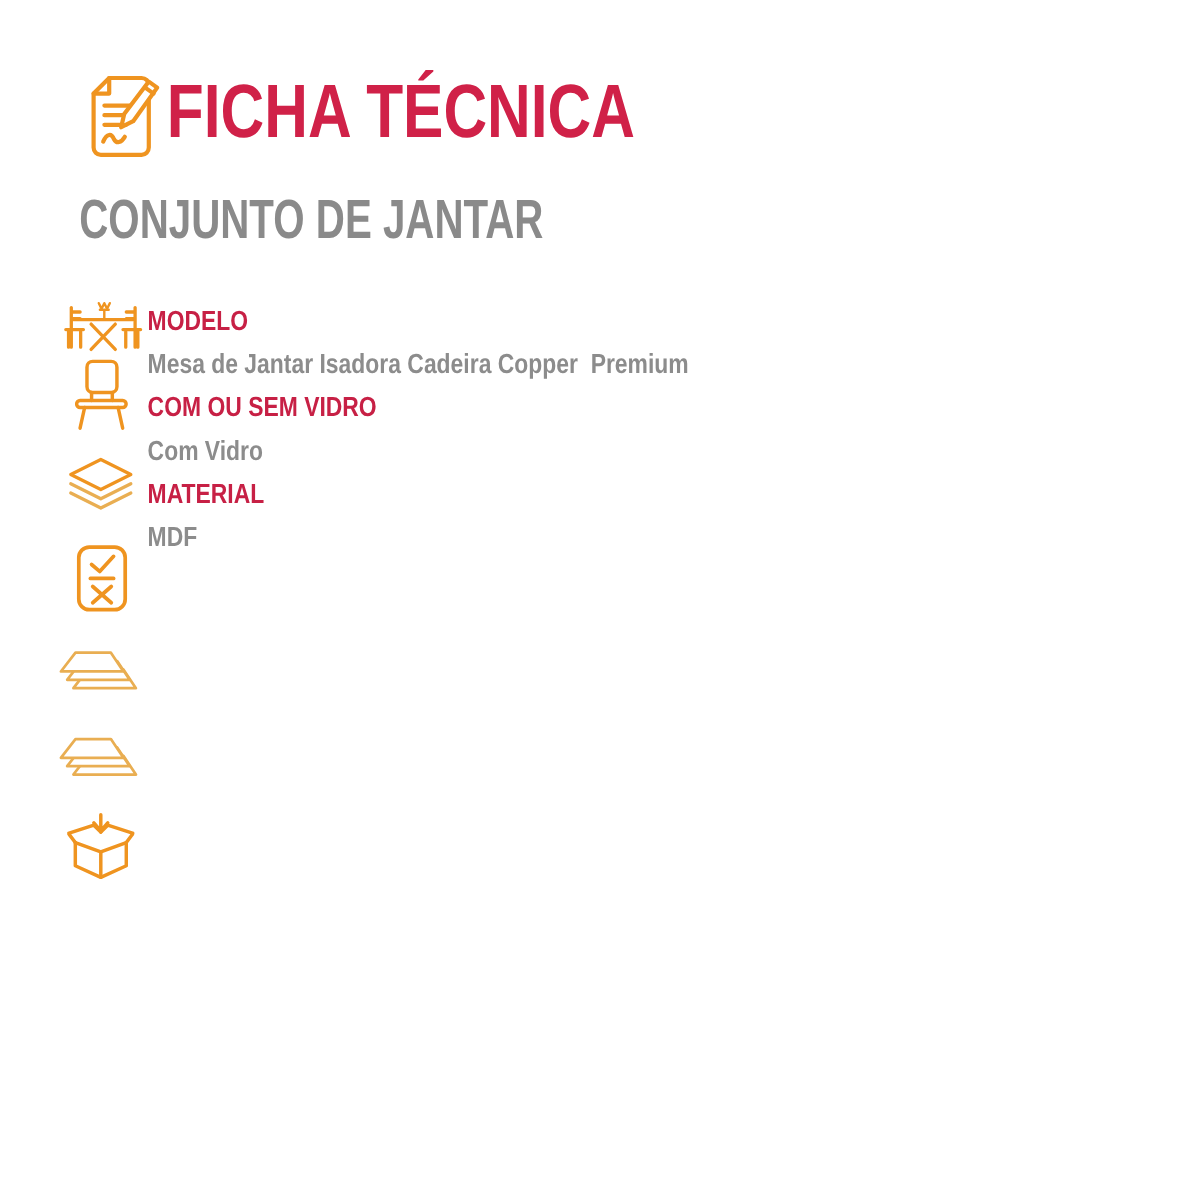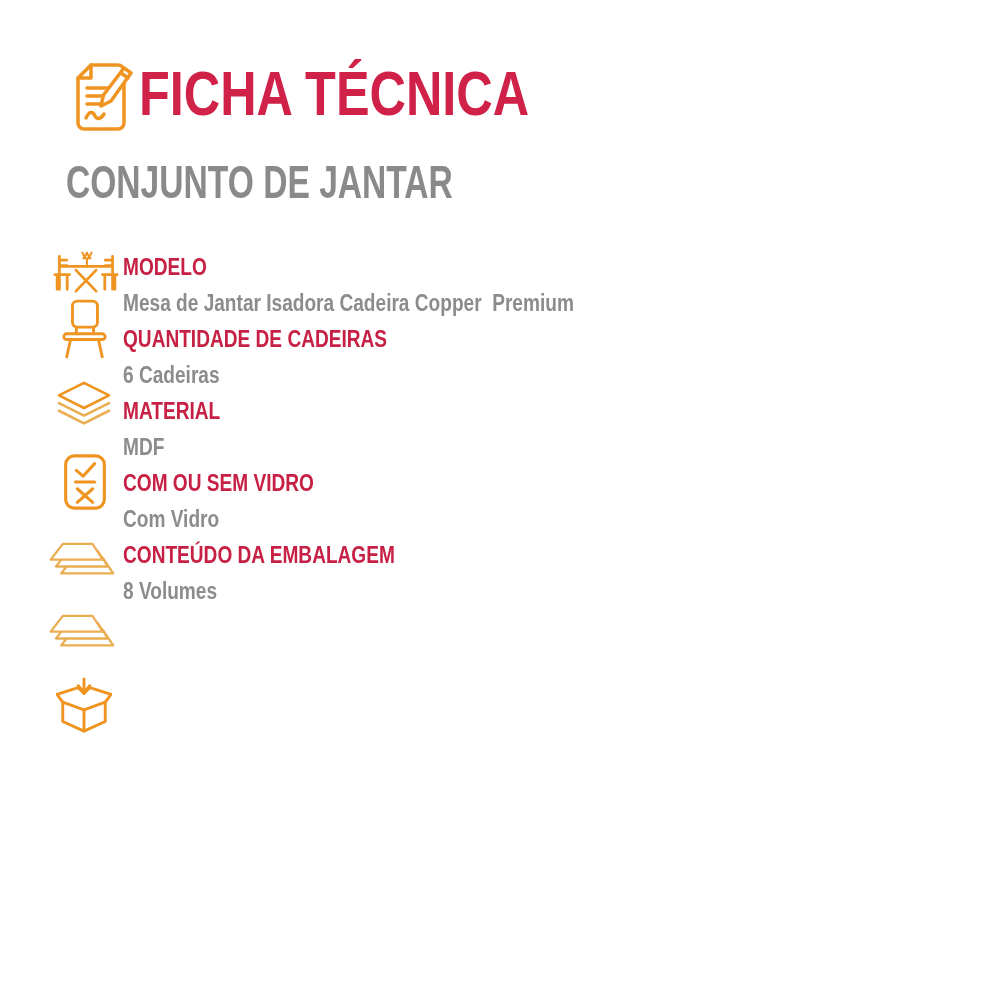--- a/index.html
+++ b/index.html
@@ -165,37 +165,29 @@
     </svg>
   </span>
 
   <main class="list">
 
     <section>
       <h3 class="line label">MODELO</h3>
       <p class="line value">Mesa de Jantar Isadora Cadeira Copper  Premium</p>
     </section>
 
+
     <section>
-      <h3 class="line label">QUANTIDADE DE CADEIRAS</h3>
-      <p class="line value">6 Cadeiras</p>
+      <h3 class="line label">COM OU SEM VIDRO</h3>
+      <p class="line value">Com Vidro</p>
     </section>
 
     <section>
       <h3 class="line label">MATERIAL</h3>
       <p class="line value">MDF</p>
     </section>
 
-    <section>
-      <h3 class="line label">COM OU SEM VIDRO</h3>
-      <p class="line value">Com Vidro</p>
-    </section>
 
 
-
-    <section>
-      <h3 class="line label">CONTEÚDO DA EMBALAGEM</h3>
-      <p class="line value">8 Volumes</p>
-    </section>
 
 
   </main>
 </div>
 
 </body></html>

